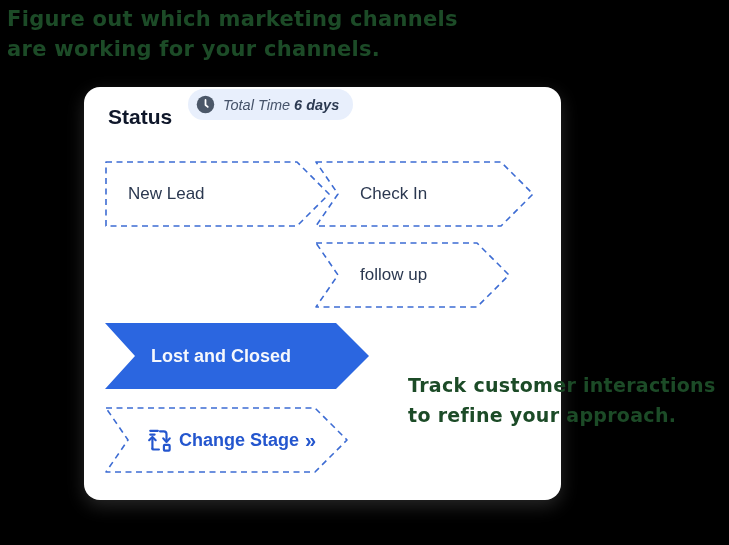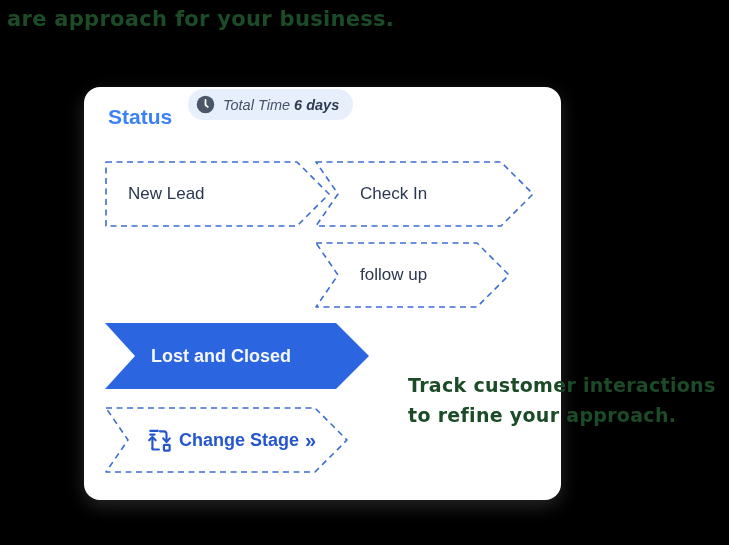--- a/index.html
+++ b/index.html
@@ -13,21 +13,21 @@
     font-weight:700;line-height:30px;letter-spacing:.3px;z-index:6;white-space:nowrap;
   }
   .annotation.top{left:7px;top:4px;font-size:21px;}
   .annotation.right{left:408px;top:370px;font-size:19px;}
   
   .card{
     position:absolute;left:84px;top:87px;width:477px;height:413px;background:#fff;
     border-radius:16px;box-shadow:0 6px 18px rgba(140,140,140,.28);z-index:1;
   }
   .card-title{
-    position:absolute;left:24px;top:18px;font-size:21px;font-weight:700;color:#3b82f6;
+    position:absolute;left:24px;top:18px;font-size:21px;font-weight:700;color:#0f172a;
   }
   .time-badge{
     position:absolute;left:104px;top:2px;height:31px;box-sizing:border-box;
     display:inline-flex;align-items:center;gap:7px;background:#e8effc;
     border-radius:16px;padding:0 14px 0 7px;font-style:italic;
   }
   .time-badge .txt{font-size:14.5px;color:#46536a;font-weight:500;white-space:nowrap;}
   .time-badge .txt b{color:#2c3a52;font-weight:700;}
   
   .shape{position:absolute;height:66px;}
@@ -46,21 +46,22 @@
   #s6{left:21px;top:320px;width:243px;}  #s6 .lbl{padding-left:42px;gap:6px;font-size:18px;font-weight:600;color:#2456ce;}
   #s6 .suffix{font-size:20px;font-weight:700;color:#2456ce;letter-spacing:-1px;}
   .icon-change{flex:0 0 auto;display:block;}
 </style>
 </head>
 <body>
 
 <div class="stage-wrap">
 
   <div class="annotation top">
-    <div>are approach for your business.</div>
+    <div>Figure out which marketing channels</div>
+    <div>are working for your channels.</div>
   </div>
 
   <div class="card">
 
     <div class="card-title">Status</div>
 
     <div class="time-badge">
       <span style="display:flex;">
         <svg width="21" height="21" viewBox="0 0 24 24">
           <circle cx="12" cy="12" r="10" fill="#4b5768"></circle>

